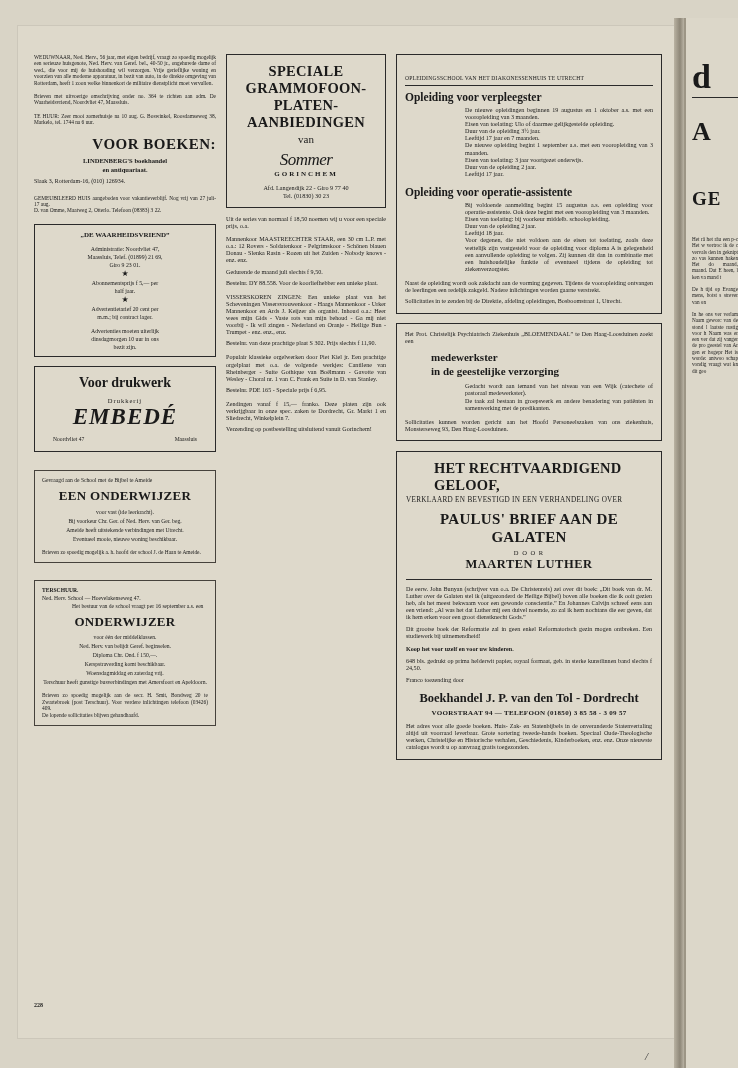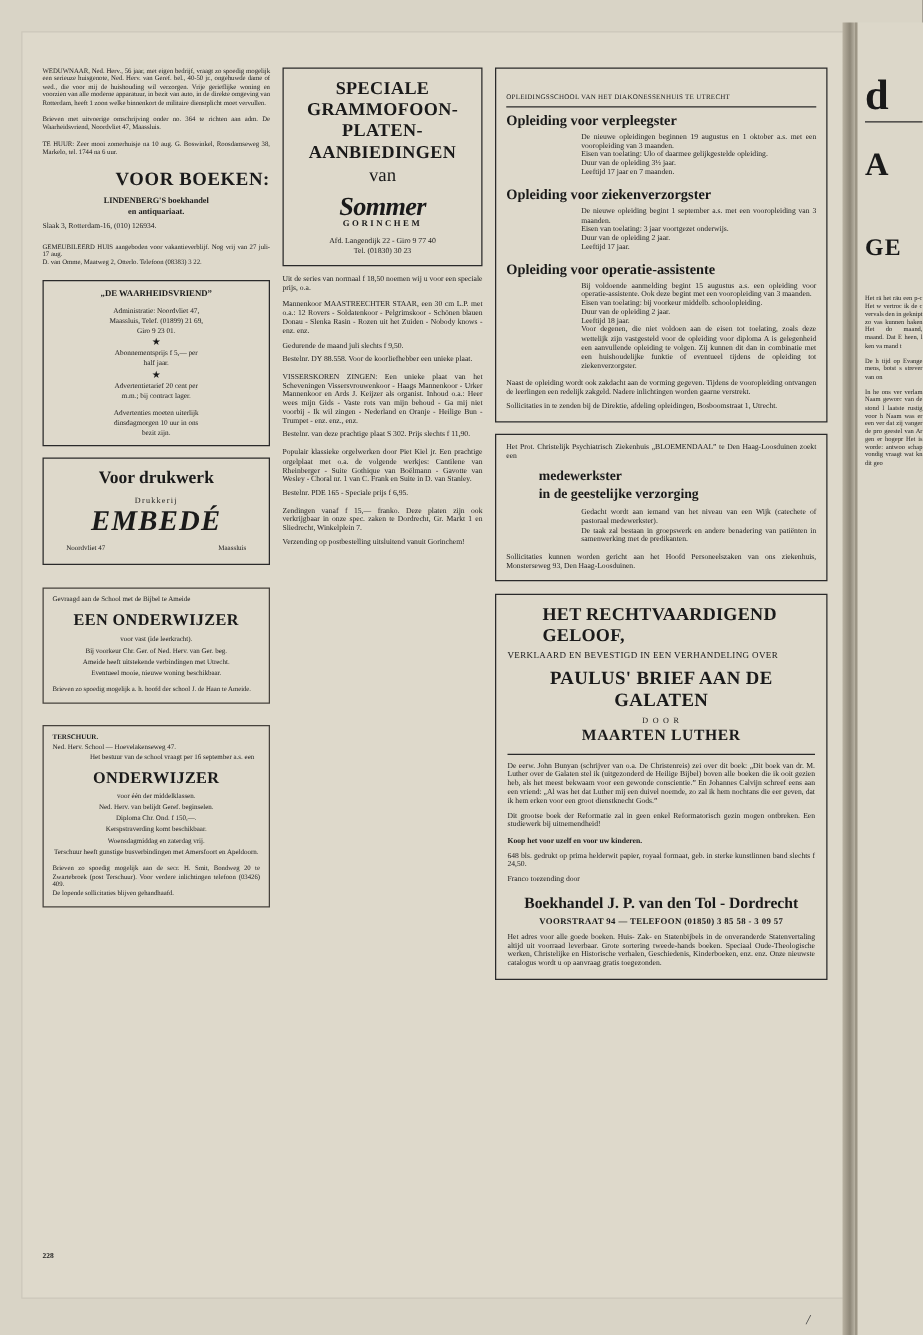--- a/index.html
+++ b/index.html
@@ -52,24 +52,24 @@
   .adtitle{
     font-family:"Liberation Serif",serif;font-weight:bold;
     font-size:15px;line-height:16px;letter-spacing:.5px;text-align:right;
   }
 
   
   .sommer{
     border:1px solid #2a2a2a;padding:8px 6px 7px;text-align:center;margin-bottom:8px;
   }
   .sommer .l1{font-weight:bold;font-size:14.5px;line-height:17px;letter-spacing:.3px;}
-  .sommer .van{font-size:15px;font-style:normal;margin-top:2px;}
+  .sommer .van{font-size:11px;font-style:normal;margin-top:2px;}
   .sommer .logo{
-    font-family:"Liberation Serif",serif;font-style:italic;font-weight:bold;
-    font-size:21px;line-height:24px;margin-top:3px;letter-spacing:-.5px;
+    font-family:"Liberation Serif",serif;font-style:italic;font-weight:normal;
+    font-size:17px;line-height:24px;margin-top:3px;letter-spacing:-.5px;
   }
   .sommer .gorinchem{font-size:7px;letter-spacing:2px;font-weight:bold;margin-top:-2px;}
   .sommer .addr{font-size:6.2px;line-height:8px;margin-top:6px;}
 
   
   .embede{font-weight:bold;font-style:italic;font-size:23px;line-height:25px;text-align:center;letter-spacing:1px;}
   .drukwerk{font-weight:bold;font-size:14px;text-align:center;line-height:16px;}
   .drukkerij{font-size:6.5px;text-align:center;letter-spacing:1px;}
 
   
@@ -229,21 +229,20 @@
         <div class="rule"></div>
 
         <div class="opl-h" style="margin-top:2px;">Opleiding voor verpleegster</div>
         <div class="indent">
           <div class="tiny8">De nieuwe opleidingen beginnen 19 augustus en 1 oktober a.s. met een vooropleiding van 3 maanden.</div>
           <div class="tiny8">Eisen van toelating: Ulo of daarmee gelijkgestelde opleiding.</div>
           <div class="tiny8">Duur van de opleiding 3½ jaar.</div>
           <div class="tiny8">Leeftijd 17 jaar en 7 maanden.</div>
         </div>
 
-        <div class="opl-h">Opleiding voor ziekenverzorgster</div>
         <div class="indent">
           <div class="tiny8">De nieuwe opleiding begint 1 september a.s. met een vooropleiding van 3 maanden.</div>
           <div class="tiny8">Eisen van toelating: 3 jaar voortgezet onderwijs.</div>
           <div class="tiny8">Duur van de opleiding 2 jaar.</div>
           <div class="tiny8">Leeftijd 17 jaar.</div>
         </div>
 
         <div class="opl-h">Opleiding voor operatie-assistente</div>
         <div class="indent">
           <div class="tiny8">Bij voldoende aanmelding begint 15 augustus a.s. een opleiding voor operatie-assistente. Ook deze begint met een vooropleiding van 3 maanden.</div>

